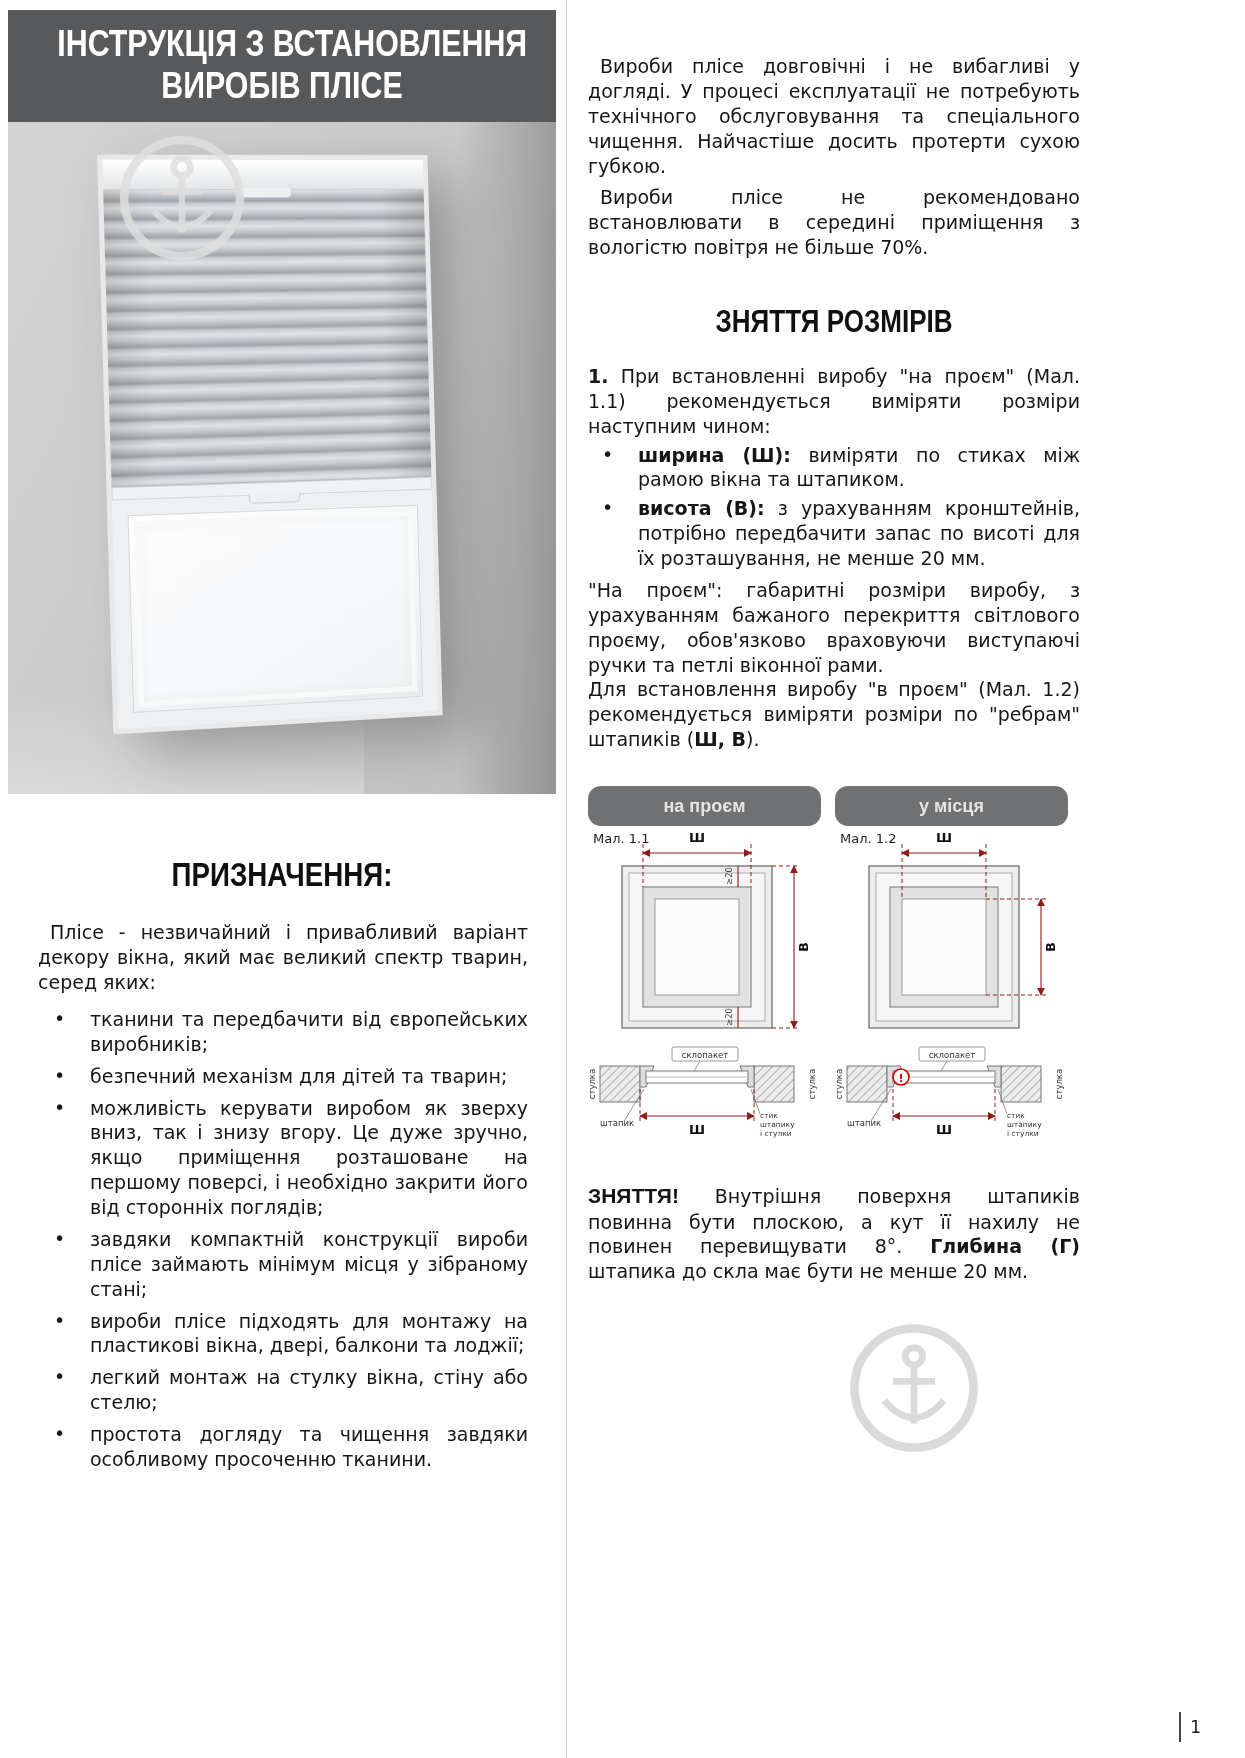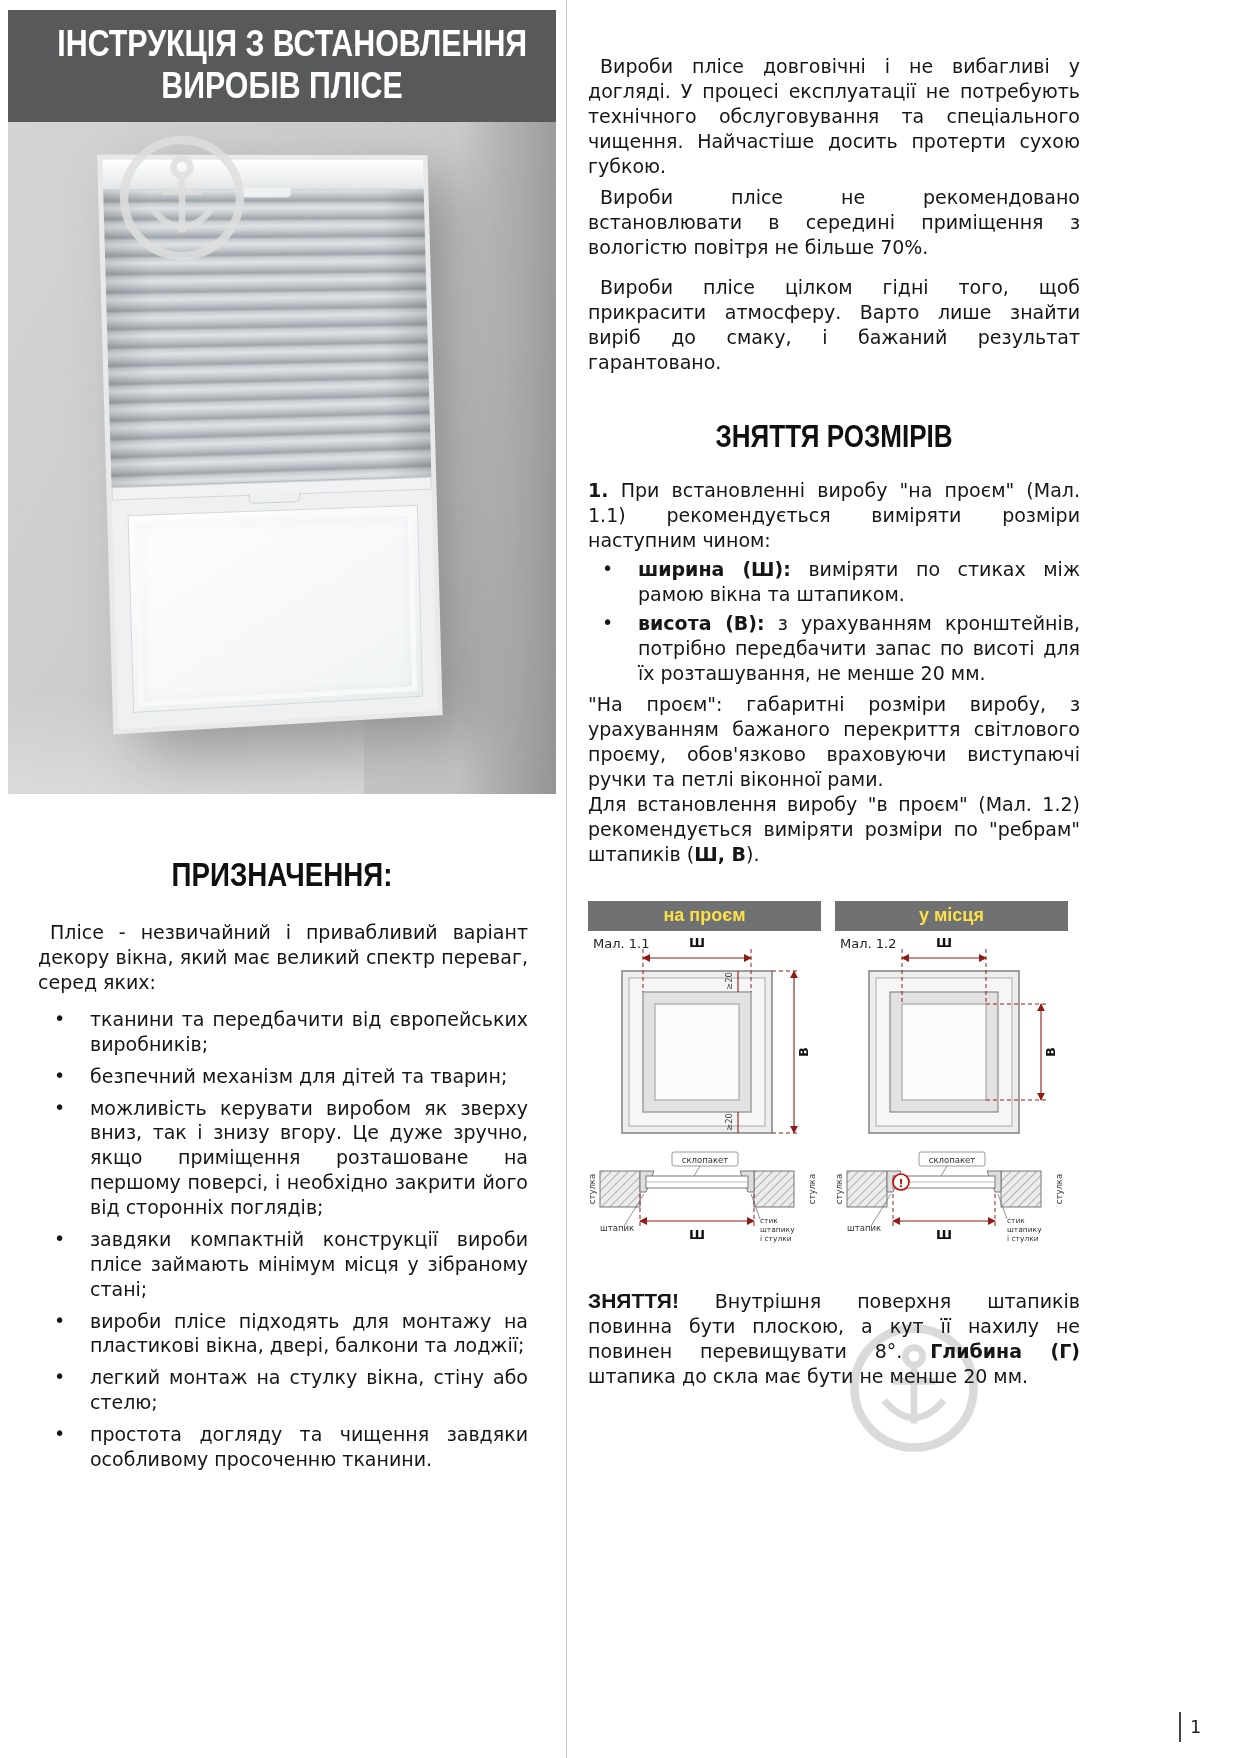--- a/index.html
+++ b/index.html
@@ -71,22 +71,22 @@
   .step { margin-top:24px; }
   .r-bullets { margin:4px 0 7px 0; }
   .r-bullets li { padding-left:50px; margin-top:4px; }
   .r-bullets li::before { left:14px; }
   .p-on { margin-top:5px; }
 
   b.lead-bold { font-weight:700; }
 
   .diagrams { display:flex; gap:14px; margin-top:34px; }
   .diagram { width:233px; }
-  .diag-header { height:30px; background:#6f7173; color:#fde047; display:flex; align-items:center; justify-content:center;
-                 font-family:"Liberation Sans",sans-serif; font-weight:700; font-size:18px; }
+  .diag-header { height:40px; background:#6f7173; color:#e5e5e5; display:flex; align-items:center; justify-content:center;
+                 font-family:"Liberation Sans",sans-serif; font-weight:700; font-size:18px;border-radius:13px; }
   svg.diagram-svg { display:block; width:233px; height:318px; background:#ffffff; }
 
   .attn { margin-top:38px; }
   .attn-label { font-family:"Liberation Sans",sans-serif; font-weight:700; font-size:21px; }
 
   .page-num { position:absolute; right:44px; bottom:16px; display:flex; align-items:center; gap:9px; }
   .pn-line { width:2px; height:30px; background:#444444; }
   .pn-digit { font-size:17px; }
 
   
@@ -141,37 +141,36 @@
       <line x1="75" y1="52" x2="75" y2="112" stroke="currentColor" stroke-width="7"></line>
       <line x1="53" y1="68" x2="97" y2="68" stroke="currentColor" stroke-width="7"></line>
       <path d="M44 88 Q75 124 106 88" fill="none" stroke="currentColor" stroke-width="7"></path>
     </svg>
   </div>
 
   <h2 class="section-title">
     <span class="cond">ПРИЗНАЧЕННЯ:</span>
   </h2>
 
-  <p class="body indent purpose-intro">Плісе - незвичайний і привабливий варіант декору вікна, який має великий спектр переваг, серед яких:</p>
+  <p class="body indent purpose-intro">Плісе - незвичайний і привабливий варіант декору вікна, який має великий спектр тварин, серед яких:</p>
 
   <ul class="bullets">
     <li class="body">тканини та передбачити від європейських виробників;</li>
     <li class="body">безпечний механізм для дітей та тварин;</li>
     <li class="body">можливість керувати виробом як зверху вниз, так і знизу вгору. Це дуже зручно, якщо приміщення розташоване на першому поверсі, і необхідно закрити його від сторонніх поглядів;</li>
     <li class="body">завдяки компактній конструкції вироби плісе займають мінімум місця у зібраному стані;</li>
     <li class="body">вироби плісе підходять для монтажу на пластикові вікна, двері, балкони та лоджії;</li>
     <li class="body">легкий монтаж на стулку вікна, стіну або стелю;</li>
     <li class="body">простота догляду та чищення завдяки особливому просоченню тканини.</li>
   </ul>
 </div>
 
 <div class="right-col">
   <p class="body indent care-p1">Вироби плісе довговічні і не вибагливі у догляді. У процесі експлуатації не потребують технічного обслуговування та спеціального чищення. Найчастіше досить протерти сухою губкою.</p>
   <p class="body indent care-p2">Вироби плісе не рекомендовано встановлювати в середині приміщення з вологістю повітря не більше 70%.</p>
-  <p class="body indent care-p3">Вироби плісе цілком гідні того, щоб прикрасити атмосферу. Варто лише знайти виріб до смаку, і бажаний результат гарантовано.</p>
 
   <h2 class="section-title measure-title">
     <span class="cond">ЗНЯТТЯ РОЗМІРІВ</span>
   </h2>
 
   <p class="body step"><b class="lead-bold">1.</b> <span>При встановленні виробу "на проєм" (Мал. 1.1) рекомендується виміряти розміри наступним чином:</span></p>
 
   <ul class="bullets r-bullets">
     <li class="body"><b class="lead-bold">ширина (Ш):</b><span> виміряти по стиках між рамою вікна та штапиком.</span></li>
     <li class="body"><b class="lead-bold">висота (В):</b><span> з урахуванням кронштейнів, потрібно передбачити запас по висоті для їх розташування, не менше 20 мм.</span></li>

